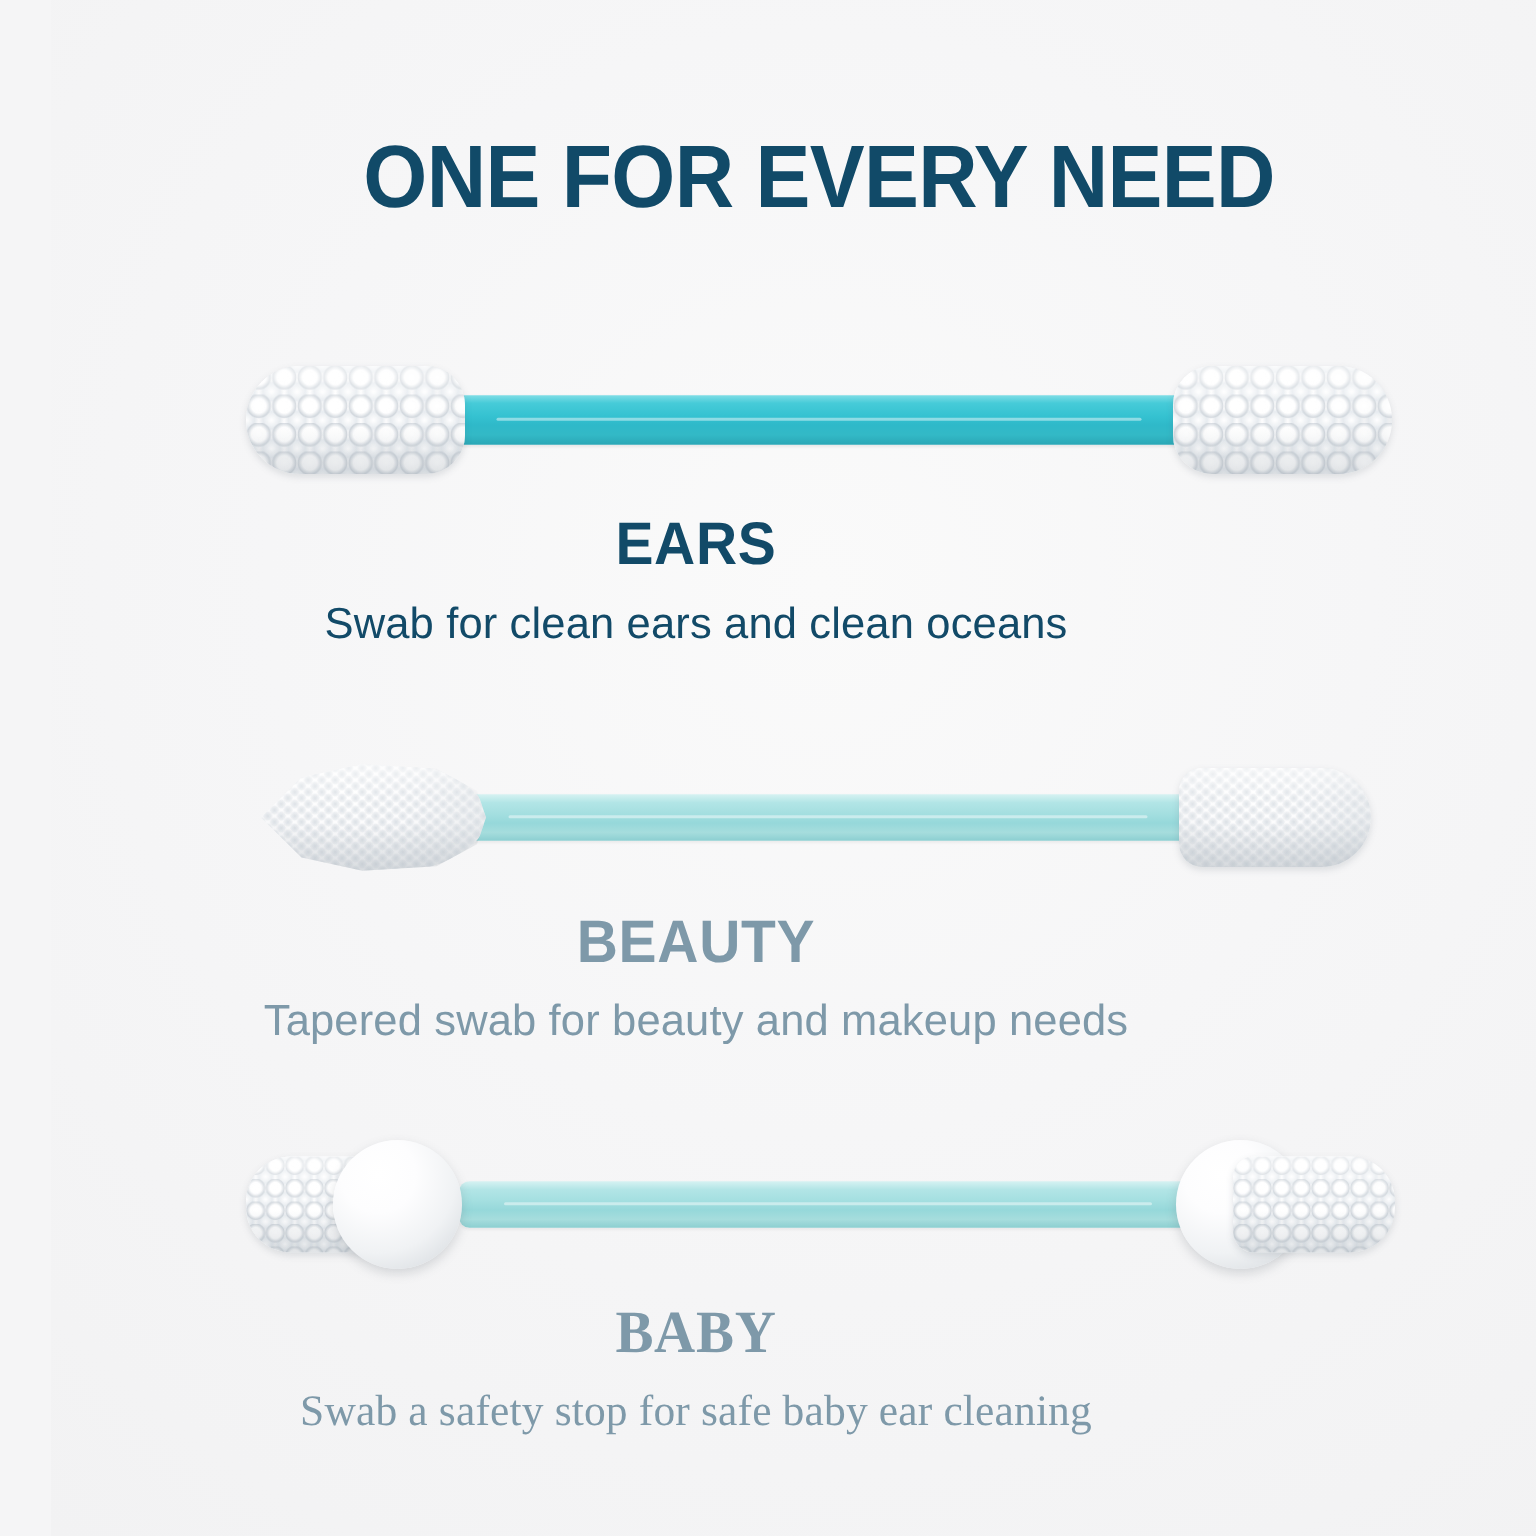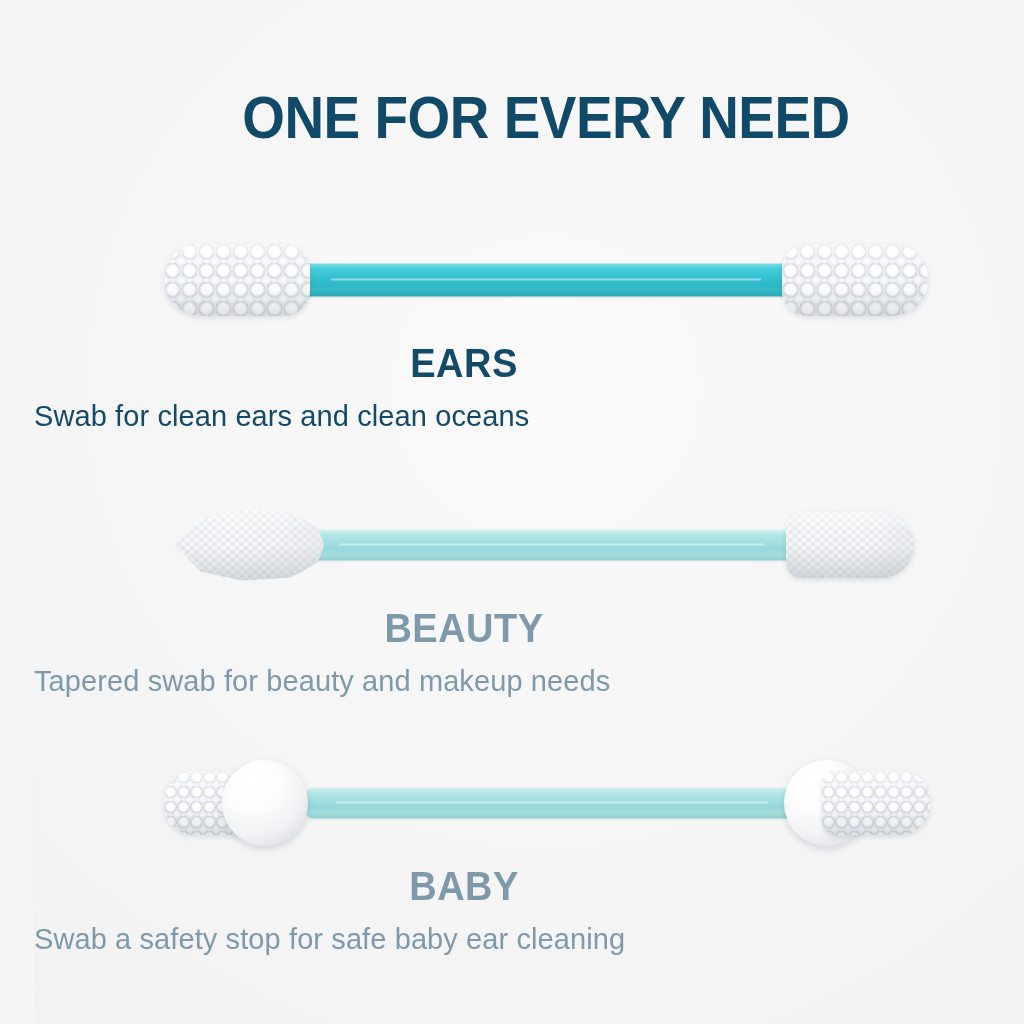--- a/index.html
+++ b/index.html
@@ -29,33 +29,34 @@
     letter-spacing:-0.5px;
     color:#114a68;
     transform:scaleX(0.93);
     white-space:nowrap;
   }
 
   
   .section { position:absolute; left:0; width:860px; }
   #sec-ears   { top:225px; }
   #sec-beauty { top:490px; }
-  #sec-baby   { top:748px; }
+  #sec-baby   { top:748px;font-family:Liberation Serif, serif; }
 
   .stage { position:relative; width:1024px; height:110px; }
 
   .heading {
     text-align:center;
     font-size:40px;
     font-weight:bold;
     letter-spacing:0.5px;
     transform:scaleX(0.95);
     margin-top:6px;
   }
   .desc {
+    text-align:center;
     font-size:29px;
     font-weight:normal;
     margin-top:14px;
     letter-spacing:0.1px;
   }
   .navy  { color:#124a68; }
   .muted { color:#7e99a9; }
 
   
   .swab { position:absolute; top:0; left:0; width:1024px; height:110px; }

